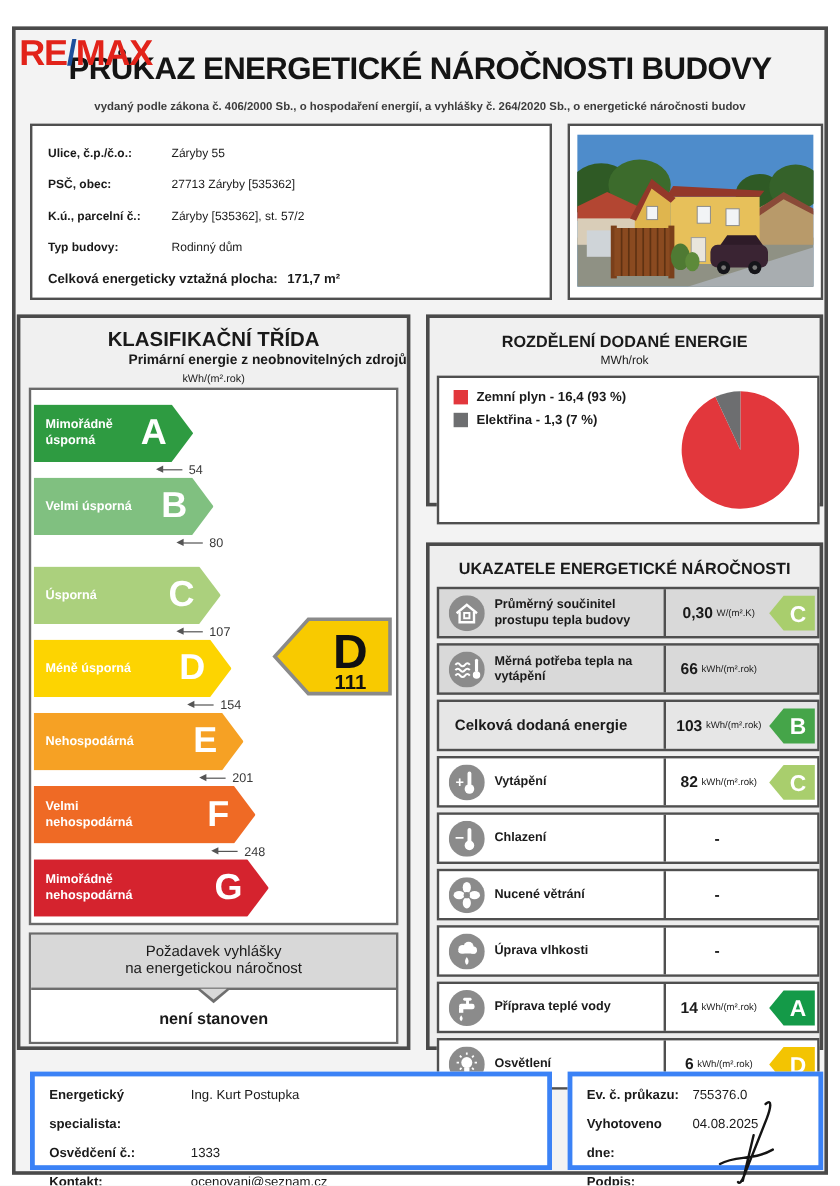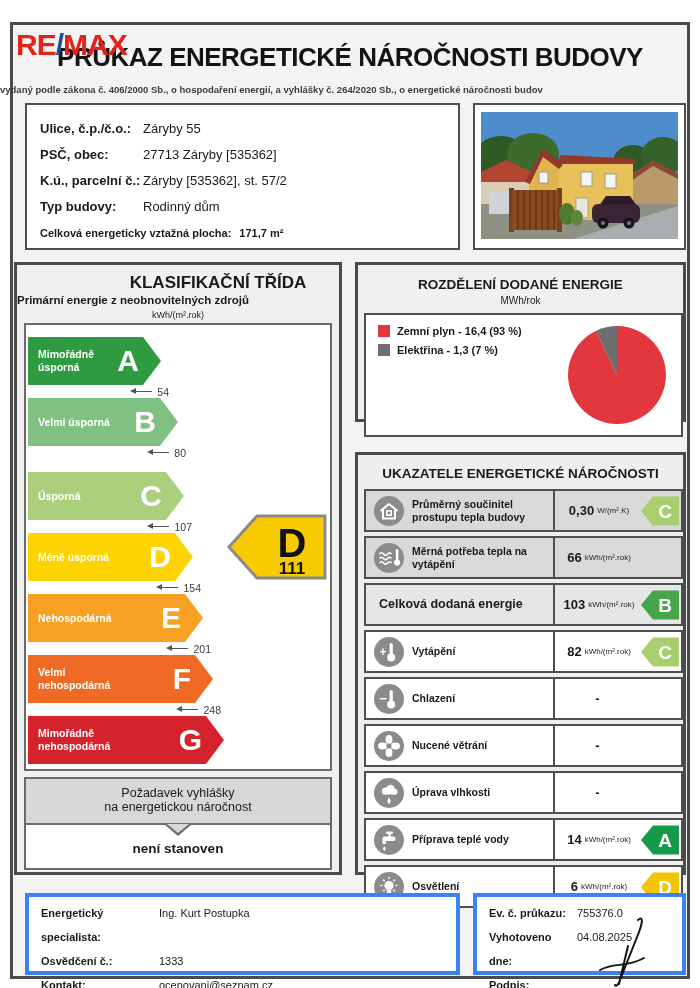--- a/index.html
+++ b/index.html
@@ -5,37 +5,37 @@
   html,body{margin:0;padding:0;}
   body{width:700px;height:988px;background:#ffffff;font-family:"Liberation Sans",sans-serif;color:#1a1a1a;}
   .page{position:relative;width:700px;height:988px;overflow:hidden;background:#fff;}
   .frame{position:absolute;left:10px;top:22px;width:680px;height:957px;border:3px solid #4a4a4a;background:#f3f3f3;box-sizing:border-box;}
 
   
   .logo{position:absolute;left:16px;top:28px;font-size:30px;font-weight:bold;letter-spacing:-1px;z-index:3;}
   .logo .re,.logo .max{color:#e2231a;}
   .logo .slash{color:#1d4f9c;font-weight:bold;}
   .title{position:absolute;left:0;top:42px;width:700px;text-align:center;font-size:26px;font-weight:bold;color:#141414;letter-spacing:-0.5px;z-index:2;}
-  .subtitle{position:absolute;left:0;top:84px;width:700px;text-align:left;font-size:9.5px;font-weight:bold;color:#3c3c3c;}
+  .subtitle{position:absolute;left:0;top:84px;width:700px;text-align:center;font-size:9.5px;font-weight:bold;color:#3c3c3c;}
 
   
   .info-box{position:absolute;left:25px;top:103px;width:435px;height:147px;background:#fff;border:2px solid #4f4f4f;box-sizing:border-box;padding:11px 0 0 13px;}
-  .info-row{display:flex;line-height:26px;font-size:13px;}
+  .info-row{display:flex;line-height:26px;font-size:10px;}
   .info-label{width:103px;font-weight:bold;flex:none;}
   .info-area{font-size:11px;font-weight:bold;line-height:26px;}
   .info-area .area-val{margin-left:8px;}
 
   
   .photo-box{position:absolute;left:473px;top:103px;width:213px;height:147px;background:#fff;border:2px solid #4f4f4f;box-sizing:border-box;padding:7px 6px;}
 
   
   .panel{position:absolute;border:3px solid #4a4a4a;background:#f0f0f0;box-sizing:border-box;}
   .panel-class{left:14px;top:262px;width:328px;height:613px;}
-  .cls-title{position:absolute;left:0;top:8px;width:100%;text-align:center;font-size:17px;font-weight:bold;margin-left:40px;}
-  .cls-sub{position:absolute;left:0;top:29px;width:100%;text-align:left;font-size:11.5px;font-weight:bold;}
+  .cls-title{position:absolute;left:0;top:8px;width:100%;text-align:center;font-size:17px;font-weight:bold;}
+  .cls-sub{position:absolute;left:0;top:29px;width:100%;text-align:right;font-size:11.5px;font-weight:bold;}
   .cls-unit{position:absolute;left:0;top:45px;width:100%;text-align:center;font-size:9px;color:#222;}
   .scale-box{position:absolute;left:7px;top:58px;width:308px;height:448px;background:#fff;border:2px solid #6a6a6a;box-sizing:border-box;padding:12px 0 14px 2px;}
   .carrow{height:48px;position:relative;display:flex;align-items:center;clip-path:polygon(0 0,calc(100% - 18px) 0,100% 50%,calc(100% - 18px) 100%,0 100%);}
   .clabel{padding-left:10px;width:92px;font-weight:bold;color:#fff;font-size:10.5px;line-height:1.2;}
   .cletter{position:absolute;right:22px;top:50%;transform:translateY(-50%);font-size:30px;font-weight:bold;color:#fff;}
   .thr{height:13px;display:flex;justify-content:flex-end;align-items:center;gap:5px;font-size:10.5px;color:#3a3a3a;}
   .thr-line{width:20px;height:1px;background:#555;position:relative;}
   .thr-line::before{content:"";position:absolute;left:-2px;top:-3px;border:3.5px solid transparent;border-right:6px solid #555;border-left:0;}
   .rating{position:absolute;right:2px;top:186px;}
   .rating .rl{font-size:40px;font-weight:bold;fill:#111;text-anchor:middle;}

